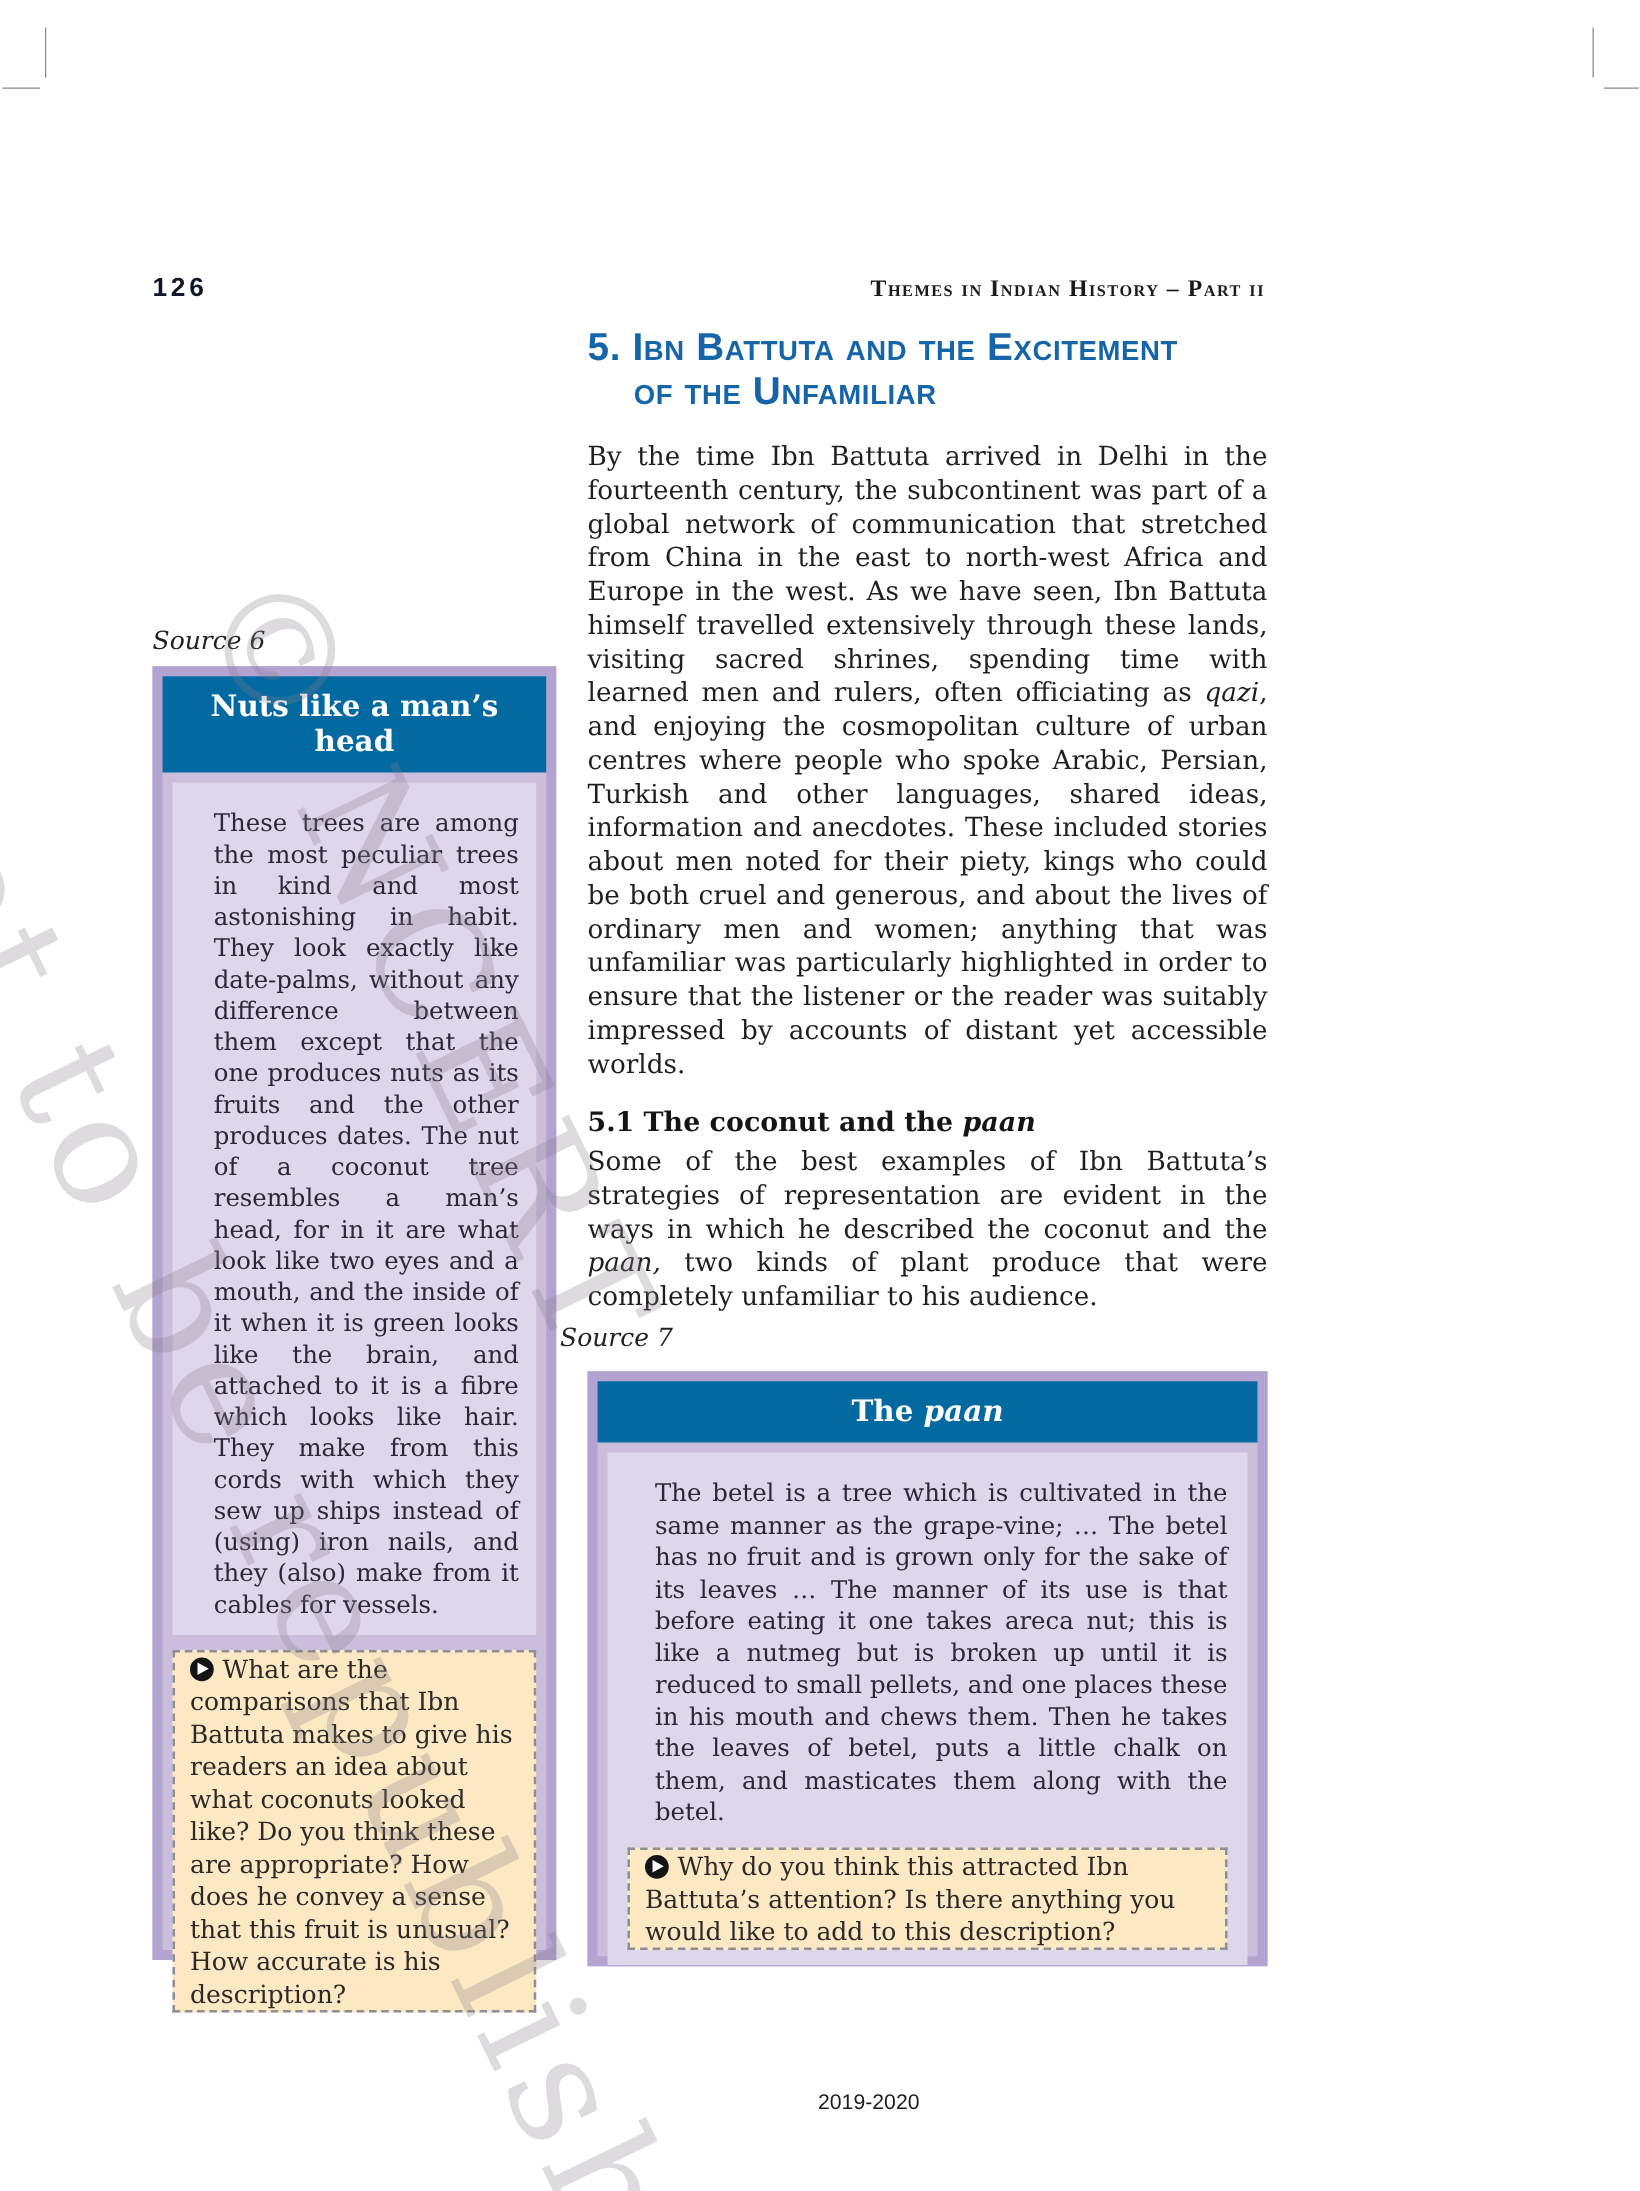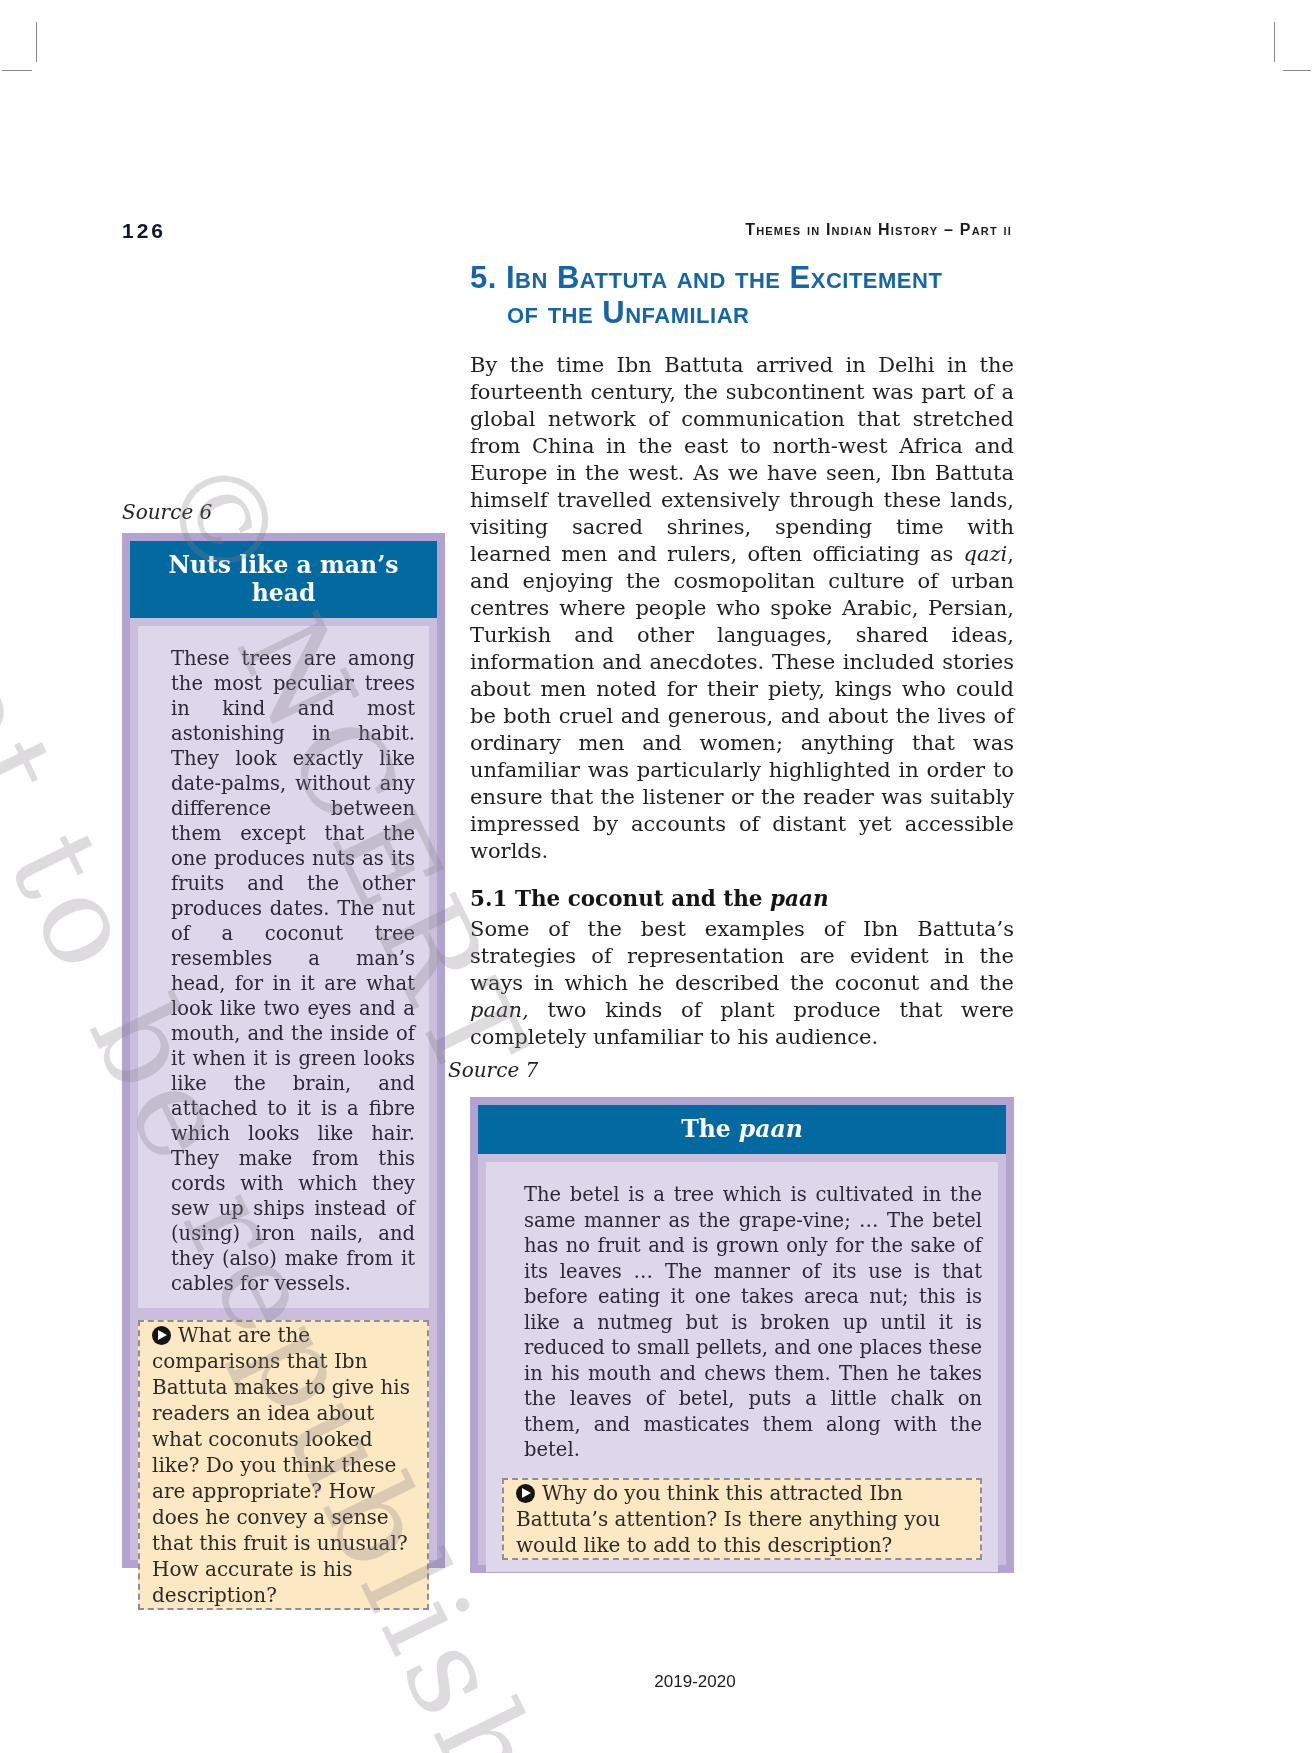--- a/index.html
+++ b/index.html
@@ -5,22 +5,22 @@
   html,body{margin:0;padding:0;background:#ffffff;}
   .page{position:relative;width:1312px;height:1753px;background:#ffffff;overflow:hidden;
         font-family:"DejaVu Serif", serif;color:#212121;}
 
   
   .crop{position:absolute;background:#8a8a8a;}
 
   
   .page-number{position:absolute;left:122px;top:219px;font-family:"Liberation Sans",sans-serif;
                font-weight:bold;font-size:21px;letter-spacing:3px;color:#0f172a;}
-  .running-head{position:absolute;right:300px;top:221px;font-family:Liberation Sans, sans-serif;
-                font-weight:bold;font-size:16px;font-variant:small-caps;letter-spacing:1.2px;color:#1b1b1b;}
+  .running-head{position:absolute;right:300px;top:221px;font-family:Liberation Serif, serif;
+                font-weight:bold;font-size:19px;font-variant:small-caps;letter-spacing:1.2px;color:#1b1b1b;}
 
   
   .main-col{position:absolute;left:470px;top:260px;width:544px;}
   .sec-heading{font-family:"Liberation Sans",sans-serif;font-weight:bold;font-variant:small-caps;
                color:#1565a8;font-size:31px;line-height:35px;letter-spacing:0.5px;}
   .sec-heading .line2{padding-left:37px;display:block;}
   .body-para{margin-top:22px;font-size:21px;line-height:27px;text-align:justify;color:#1f1f1f;}
   .sub-heading{margin-top:17px;font-size:21.5px;font-weight:bold;color:#151515;}
   .body-para2{margin-top:5px;font-size:21px;line-height:27px;text-align:justify;color:#1f1f1f;}
 

